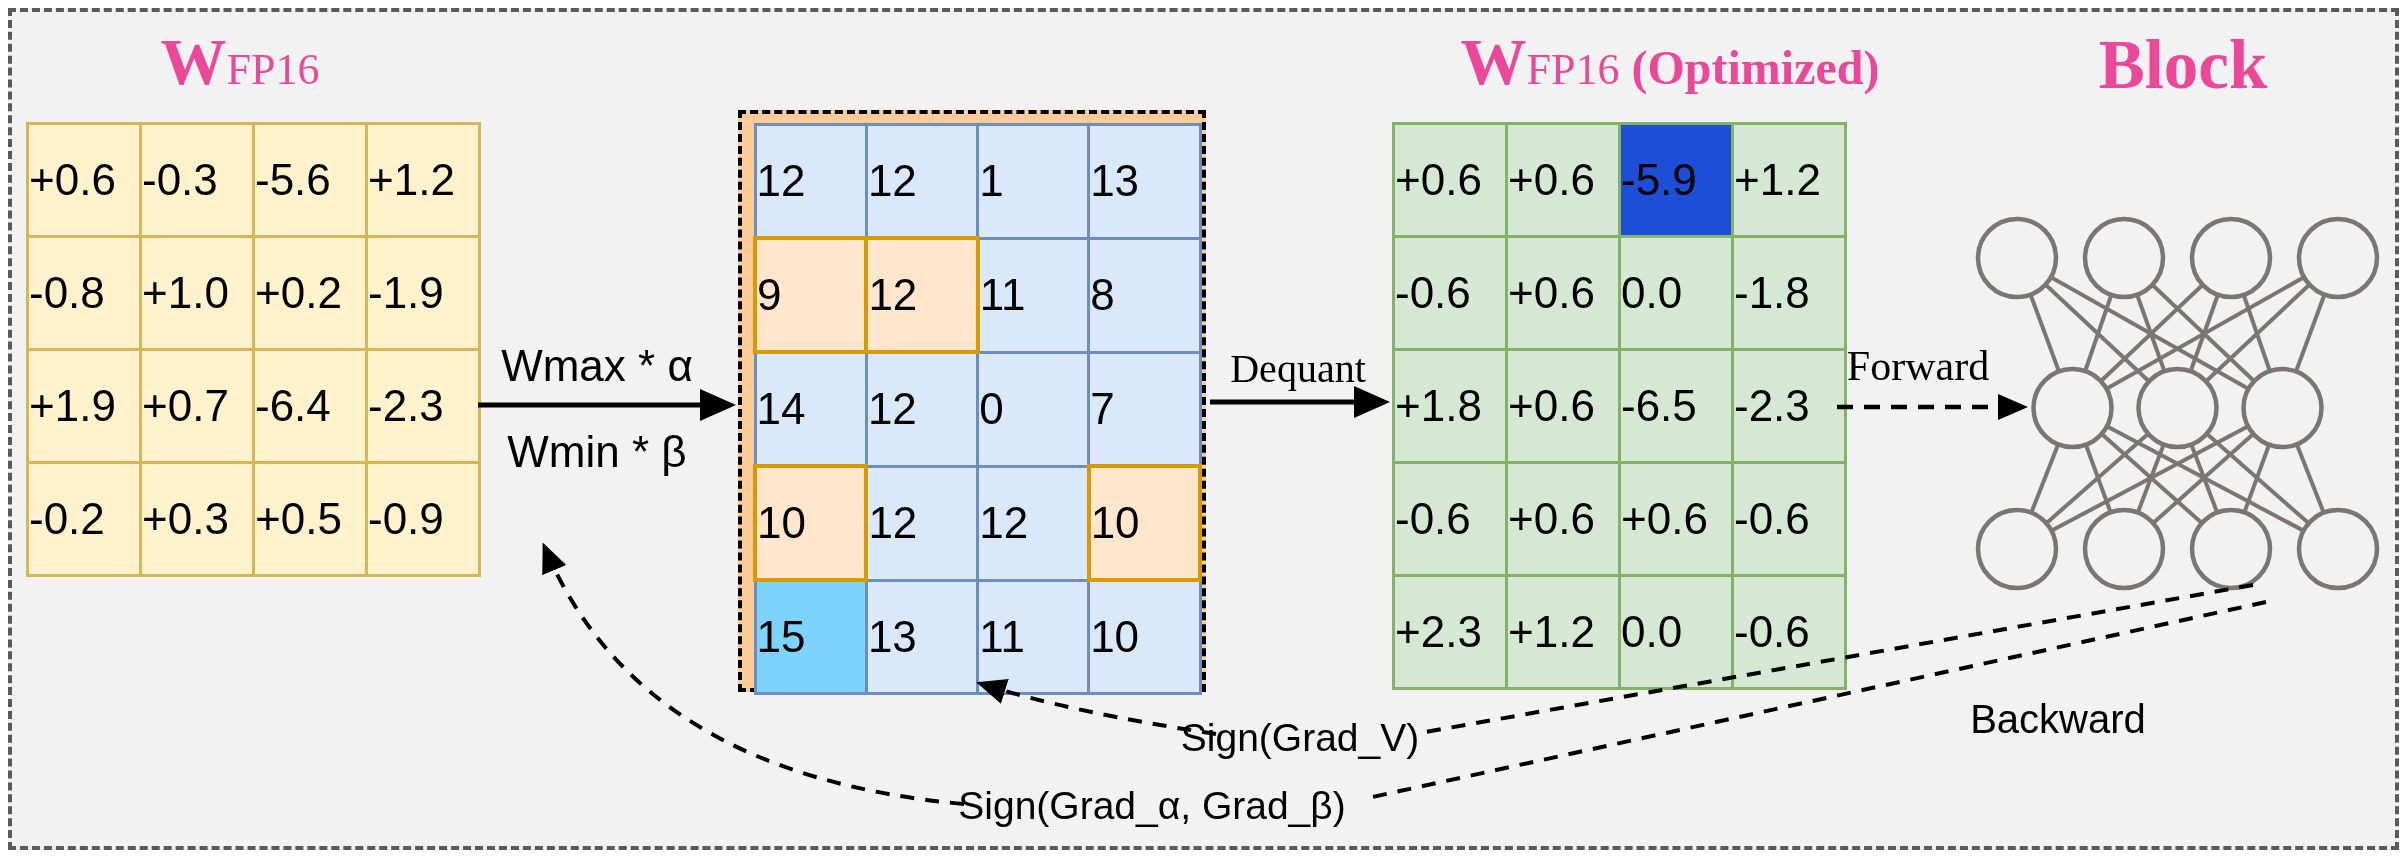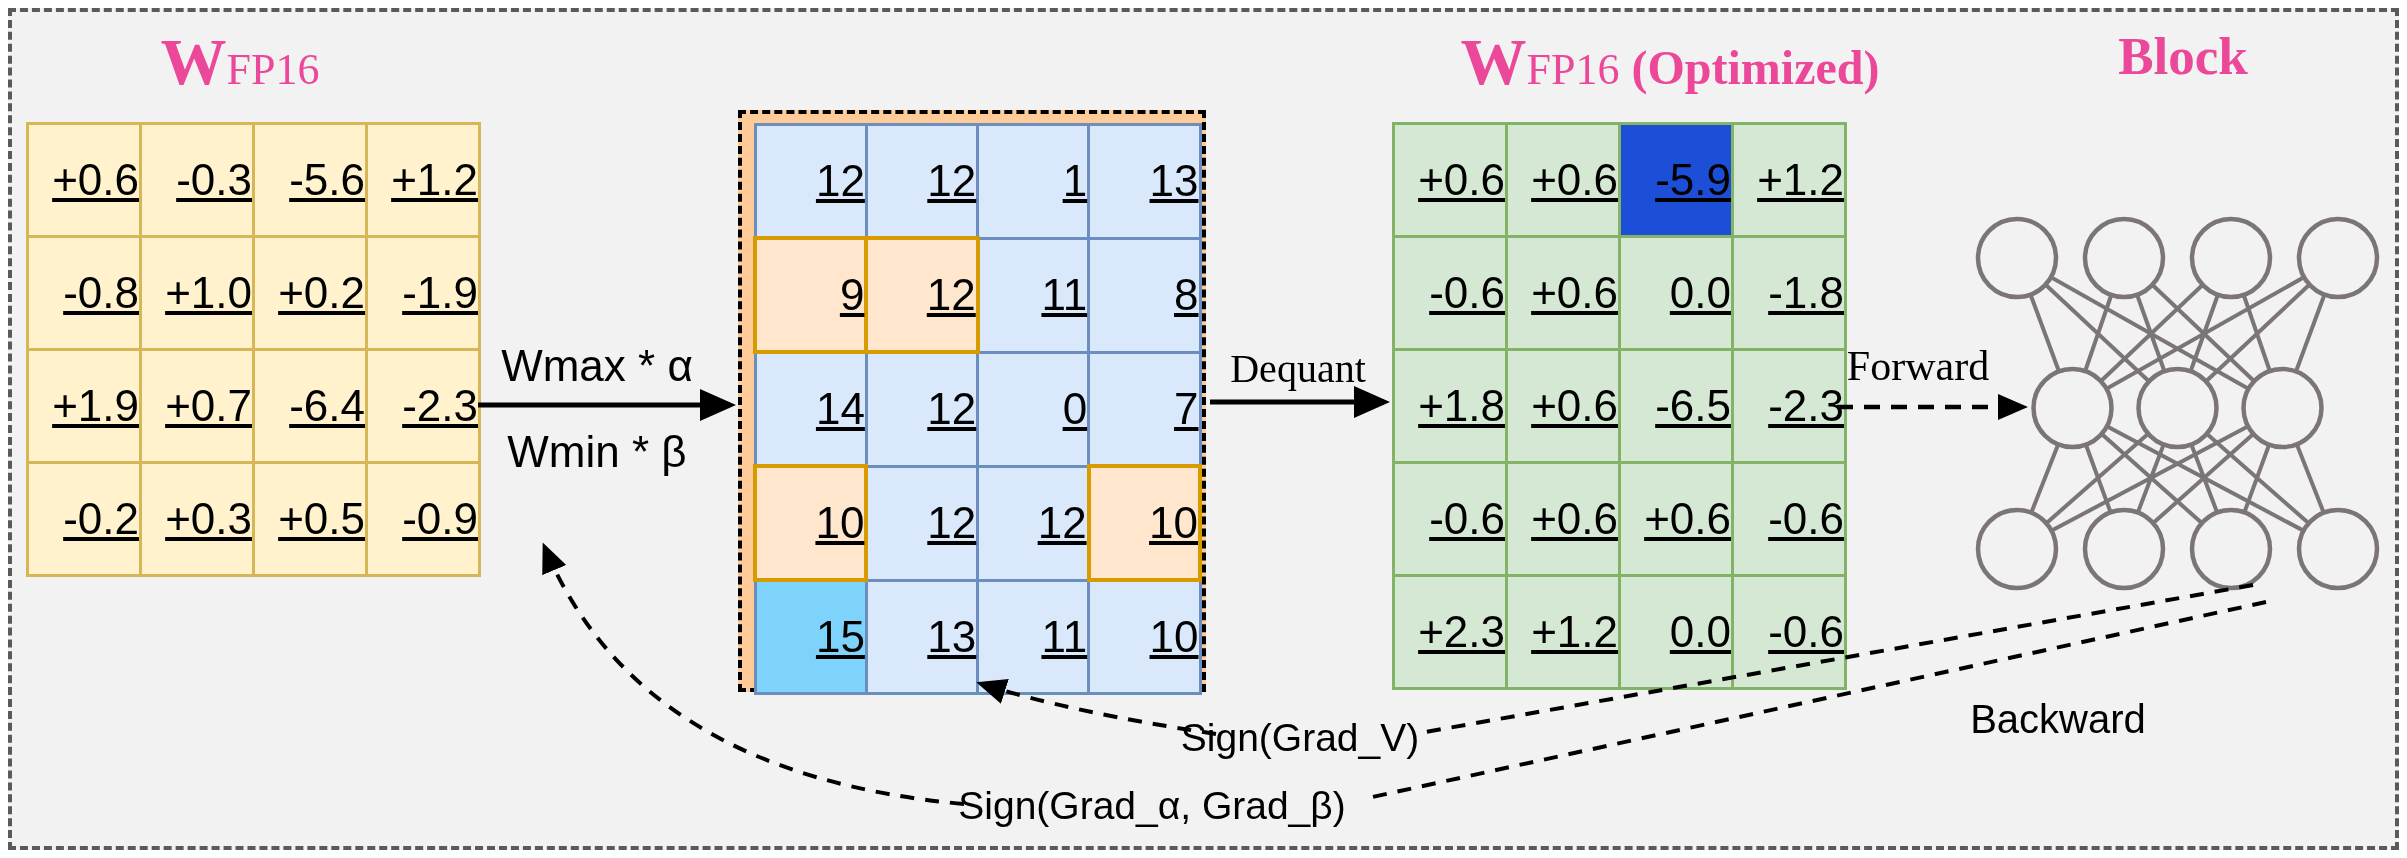--- a/index.html
+++ b/index.html
@@ -5,24 +5,24 @@
   html,body{margin:0;padding:0;background:#ffffff;}
   #canvas{position:relative;width:2407px;height:858px;overflow:hidden;
           font-family:"Liberation Sans","DejaVu Sans",sans-serif;}
   #frame{position:absolute;left:8px;top:8px;right:8px;bottom:8px;
          border:4px dashed #5a5a5a;background:#f2f2f2;}
   .title{position:absolute;white-space:nowrap;transform:translateX(-50%);
          font-family:"Liberation Serif","DejaVu Serif",serif;color:#ec4899;}
   .title .sym{font-weight:bold;font-size:66px;}
   .title .sub{font-size:44px;}
   .title .suffix{font-weight:bold;font-size:48px;margin-left:12px;}
-  .title.block-t{font-weight:bold;font-size:53px;}
+  .title.block-t{font-weight:bold;font-size:69px;}
   table.matrix{border-collapse:collapse;table-layout:fixed;}
-  table.matrix td{width:110px;height:110px;text-align:right;vertical-align:middle;
-                  font-size:44px;color:#000;padding:0;text-decoration:underline;}
+  table.matrix td{width:110px;height:110px;text-align:left;vertical-align:middle;
+                  font-size:44px;color:#000;padding:0;}
   #int4-panel{position:absolute;border:4px dashed #000;box-sizing:border-box;}
   svg text{font-size:40px;fill:#000;}
   text.sans{font-family:"Liberation Sans","DejaVu Sans",sans-serif;}
   text.serif{font-family:"Liberation Serif","DejaVu Serif",serif;font-size:42px;}
   .pos{position:absolute;}
 </style>
 </head>
 <body>
 
 <div id="canvas">

